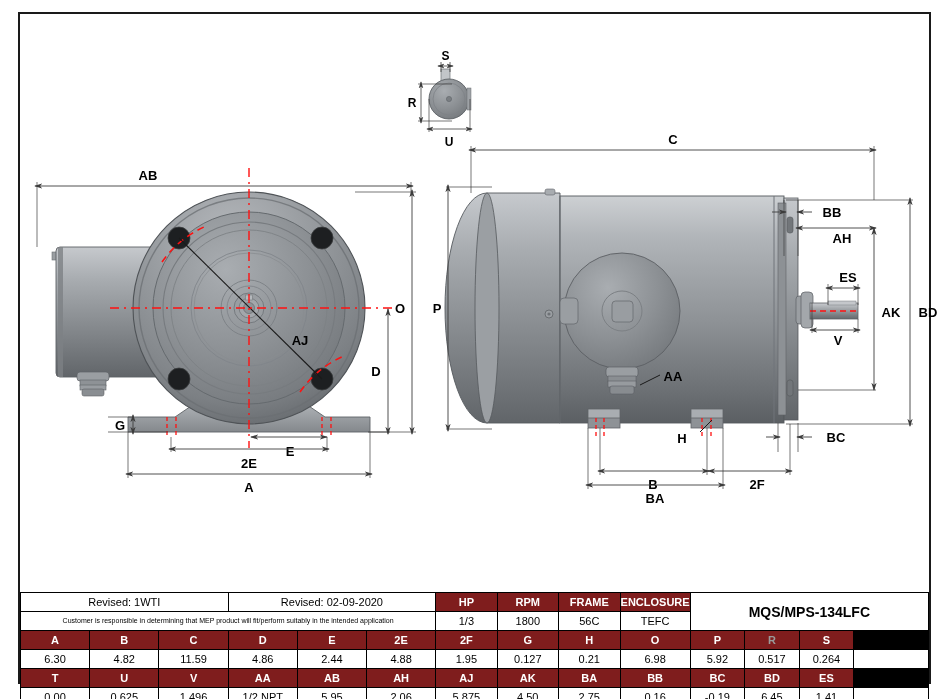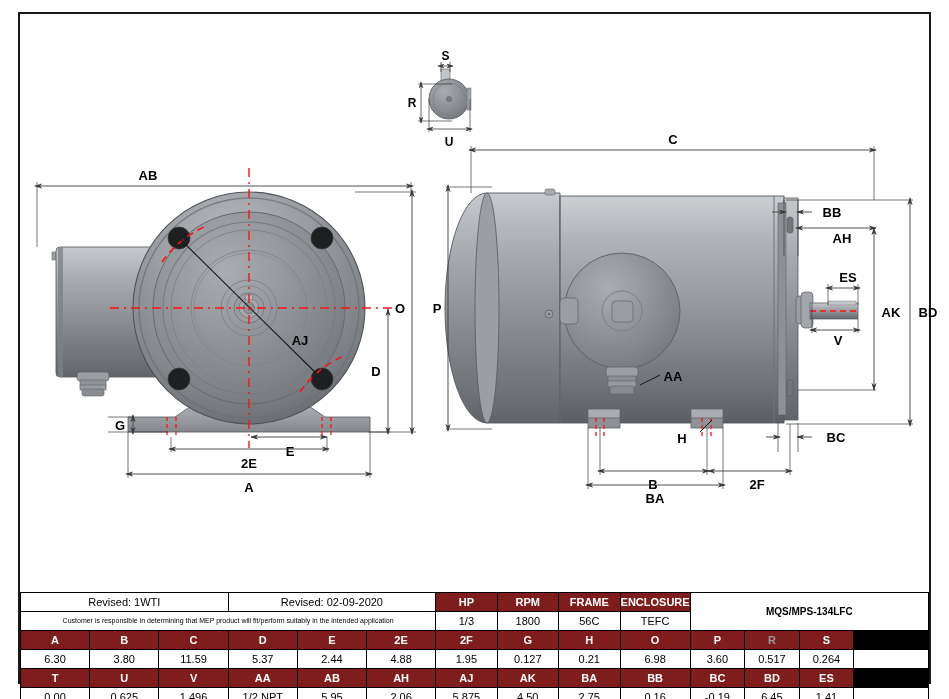--- a/index.html
+++ b/index.html
@@ -8,21 +8,21 @@
   .frame{position:absolute;left:18px;top:12px;width:913px;height:672px;border:2px solid #1a1a1a;box-sizing:border-box;}
   svg{display:block;}
   .lbl{font-family:"Liberation Sans",sans-serif;font-weight:bold;fill:#000;}
   
   .spec{position:absolute;left:20px;top:592px;width:909px;border-collapse:collapse;
         font-family:"Liberation Sans",sans-serif;font-size:11px;}
   .spec td{border:1px solid #000;text-align:center;padding:1px 0;height:16px;line-height:14px;background:#fff;}
   .spec td.hdr{background:#7f1d1d;color:#fff;font-weight:bold;}
   .spec td.hdr.dim{color:#9a9a9a;}
   .spec td.note{font-size:7px;font-weight:normal;}
-  .spec td.model{font-size:10px;font-weight:bold;}
+  .spec td.model{font-size:14px;font-weight:bold;}
   .spec td.blank{border:1px solid #000;background:#fff;}
   .spec td.blankhdr{background:#000;border:1px solid #000;}
 </style>
 </head>
 <body>
 
 <div id="page">
   <div class="frame"></div>
 
   <svg width="949" height="699" style="position:absolute;left:0;top:0;">
@@ -343,30 +343,30 @@
         <td class="hdr">G</td>
         <td class="hdr">H</td>
         <td class="hdr">O</td>
         <td class="hdr">P</td>
         <td class="hdr dim">R</td>
         <td class="hdr">S</td>
         <td class="blankhdr"></td>
       </tr>
       <tr>
         <td>6.30</td>
-        <td>3.80</td>
+        <td>4.82</td>
         <td>11.59</td>
-        <td>5.37</td>
+        <td>4.86</td>
         <td>2.44</td>
         <td>4.88</td>
         <td>1.95</td>
         <td>0.127</td>
         <td>0.21</td>
         <td>6.98</td>
-        <td>3.60</td>
+        <td>5.92</td>
         <td>0.517</td>
         <td>0.264</td>
         <td class="blank"></td>
       </tr>
 
       <tr>
         <td class="hdr">T</td>
         <td class="hdr">U</td>
         <td class="hdr">V</td>
         <td class="hdr">AA</td>

